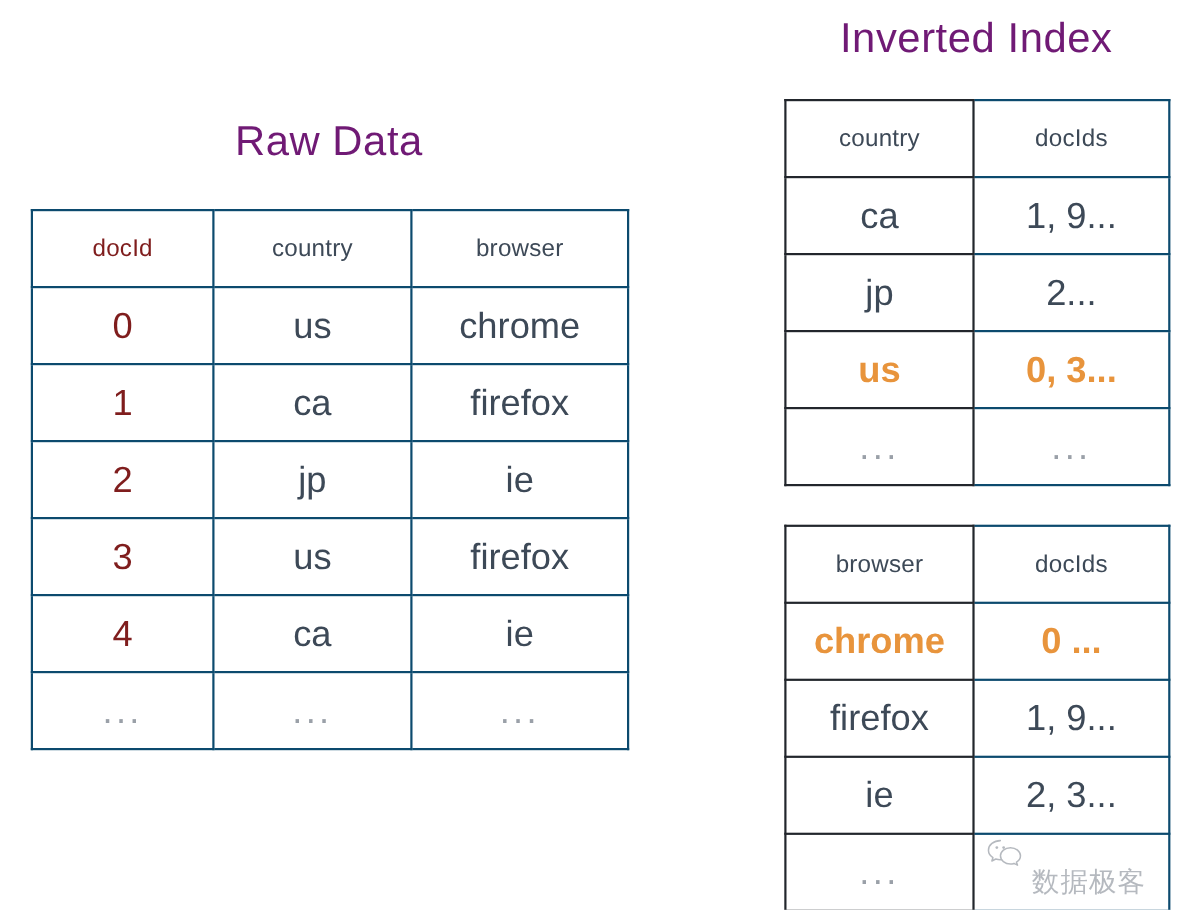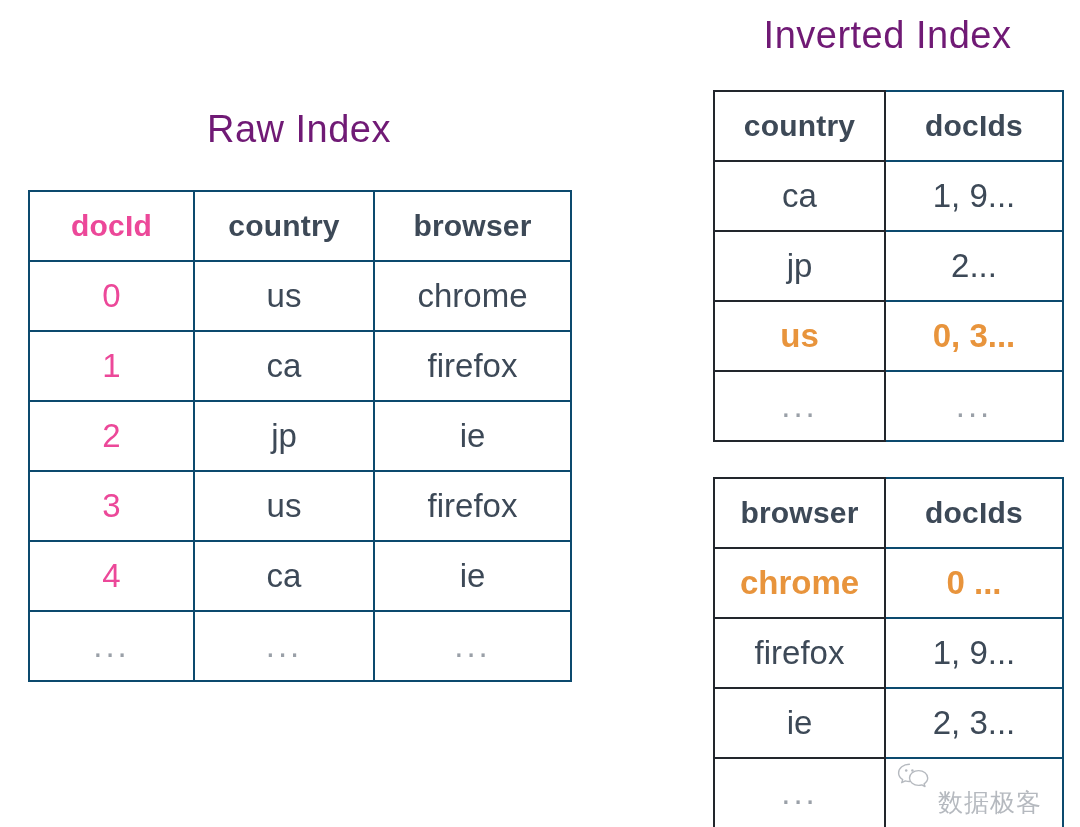--- a/index.html
+++ b/index.html
@@ -55,26 +55,26 @@
     font-size: 33px;
     font-weight: 400;
     color: #3d4957;
     padding: 0;
     height: 68px;
     line-height: 68px;
     overflow: hidden;
     white-space: nowrap;
   }
   .tbl td.hdr {
-    font-weight: 700;
-    font-size: 30px;
+    font-weight: 400;
+    font-size: 22px;
     letter-spacing: 0.2px;
   }
   .tbl td.muted {
-    color: #ec4899;
+    color: #7f1d1d;
   }
   .tbl td.hl {
     color: #e8943c;
     font-weight: 700;
   }
   .tbl td.dots {
     color: #9aa0a8;
     font-size: 33px;
     letter-spacing: 3px;
   }
@@ -127,21 +127,21 @@
     letter-spacing: 1px;
     line-height: 1;
     white-space: nowrap;
     margin-top: 48px;
   }
   .wechat-icon { flex: 0 0 auto; }
 </style>
 </head>
 <body>
 
-<div class="title" id="raw-data-title">Raw Index</div>
+<div class="title" id="raw-data-title">Raw Data</div>
 
 <table class="tbl" id="raw-data-table">
   <colgroup>
     <col class="c-docid">
       <col class="c-country">
       <col class="c-browser">
   </colgroup>
   <tbody>
     <tr>
       <td class="hdr muted">docId</td>

